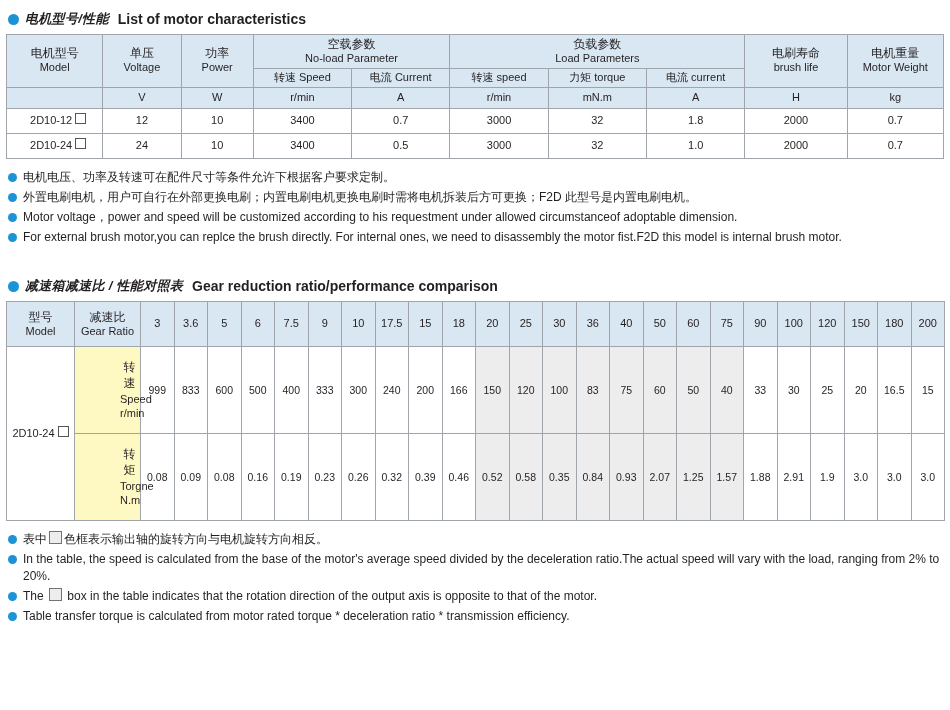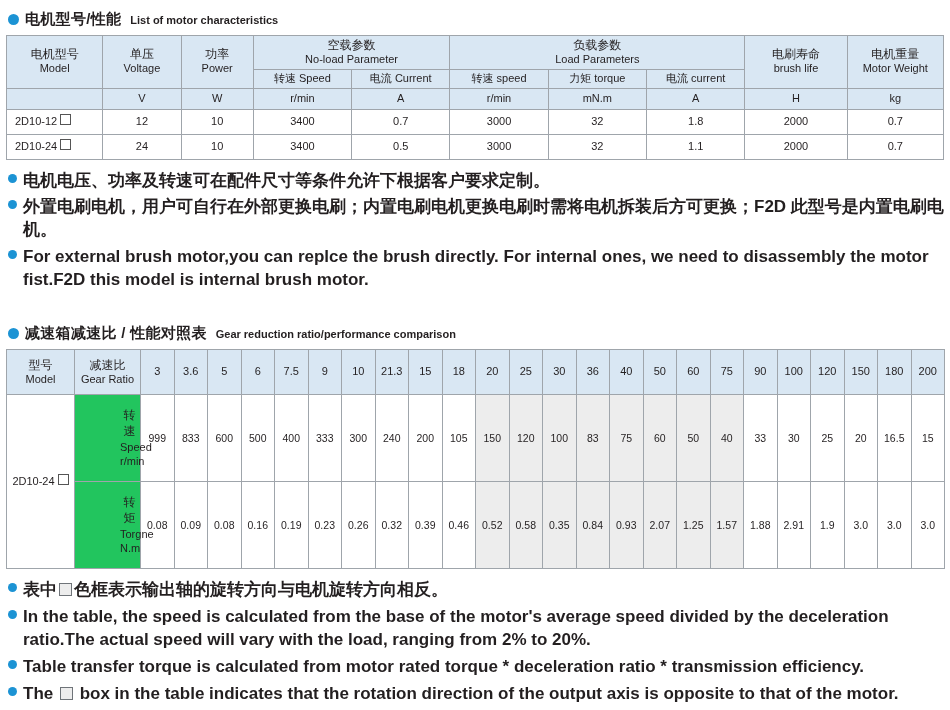--- a/index.html
+++ b/index.html
@@ -30,26 +30,27 @@
   }
   .bullet-dot {
     width: 11px;
     height: 11px;
     border-radius: 50%;
     background: #1c93d4;
     flex: 0 0 auto;
     display: inline-block;
   }
   .section-title-cn {
-    font-size: 15px;
+    font-size: 13px;
     font-weight: bold;
     letter-spacing: 0.3px;
+    font-style: italic;
   }
   .section-title-en {
-    font-size: 11px;
+    font-size: 14px;
     font-weight: bold;
     margin-left: 3px;
   }
   
   table {
     border-collapse: collapse;
     width: 938px;
     table-layout: fixed;
     border-radius: 10px;
   }
@@ -70,55 +71,54 @@
   .unit-row td {
     background: #d9e7f3;
     height: 16px;
     font-size: 11px;
   }
   .data-row td {
     height: 20px;
     background: #ffffff;
   }
   .model-cell {
-    text-align: left;
+    text-align: center;
     padding-left: 8px;
   }
   
   .notes {
     margin: 10px 0 0 2px;
   }
   .note {
     display: flex;
     align-items: flex-start;
     gap: 6px;
     margin-bottom: 4px;
-    font-size: 17px;
+    font-size: 12px;
     line-height: 1.35;
-    font-weight: bold;
   }
   .note .bullet-dot {
     width: 9px;
     height: 9px;
     margin-top: 4px;
   }
   .note-text { flex: 1; }
   
   .gear-table th, .gear-table td {
     font-size: 10.5px;
   }
   .gear-table thead th {
     background: #d9e7f3;
     height: 40px;
   }
   .gear-table .ratio-head {
     font-size: 11px;
   }
   .gear-table .rowlabel {
-    background: #22c55e;
+    background: #fef9c3;
     height: 82px;
     font-size: 11px;
     line-height: 1.35;
     padding-left: 45px;
   }
   .gear-table .modelcell {
     background: #ffffff;
     font-size: 11px;
   }
   .shaded { background: #ededed; }
@@ -230,35 +230,39 @@
         <td>0.7</td>
       </tr>
       <tr class="data-row">
         <td class="model-cell"><span>2D10-24</span><span class="sq-mark"></span></td>
         <td>24</td>
         <td>10</td>
         <td>3400</td>
         <td>0.5</td>
         <td>3000</td>
         <td>32</td>
-        <td>1.1</td>
+        <td>1.0</td>
         <td>2000</td>
         <td>0.7</td>
       </tr>
     </tbody>
   </table>
 
   <div class="notes">
     <div class="note">
       <span class="bullet-dot"></span>
       <span class="note-text">电机电压、功率及转速可在配件尺寸等条件允许下根据客户要求定制。</span>
     </div>
     <div class="note">
       <span class="bullet-dot"></span>
       <span class="note-text">外置电刷电机，用户可自行在外部更换电刷；内置电刷电机更换电刷时需将电机拆装后方可更换；F2D 此型号是内置电刷电机。</span>
+    </div>
+    <div class="note">
+      <span class="bullet-dot"></span>
+      <span class="note-text">Motor voltage，power and speed will be customized according to his requestment under allowed circumstanceof adoptable dimension.</span>
     </div>
     <div class="note">
       <span class="bullet-dot"></span>
       <span class="note-text">For external brush motor,you can replce the brush directly. For internal ones, we need to disassembly the motor fist.F2D this model is internal brush motor.</span>
     </div>
   </div>
 
   <div class="spacer"></div>
 
   <div class="section-head">
@@ -283,21 +287,21 @@
           <span class="hdr-cn">减速比</span>
           <span class="hdr-en">Gear Ratio</span>
         </th>
         <th class="ratio-head">3</th>
         <th class="ratio-head">3.6</th>
         <th class="ratio-head">5</th>
         <th class="ratio-head">6</th>
         <th class="ratio-head">7.5</th>
         <th class="ratio-head">9</th>
         <th class="ratio-head">10</th>
-        <th class="ratio-head">21.3</th>
+        <th class="ratio-head">17.5</th>
         <th class="ratio-head">15</th>
         <th class="ratio-head">18</th>
         <th class="ratio-head">20</th>
         <th class="ratio-head">25</th>
         <th class="ratio-head">30</th>
         <th class="ratio-head">36</th>
         <th class="ratio-head">40</th>
         <th class="ratio-head">50</th>
         <th class="ratio-head">60</th>
         <th class="ratio-head">75</th>
@@ -319,21 +323,21 @@
         </td>
         <td>999</td>
         <td>833</td>
         <td>600</td>
         <td>500</td>
         <td>400</td>
         <td>333</td>
         <td>300</td>
         <td>240</td>
         <td>200</td>
-        <td>105</td>
+        <td>166</td>
         <td class="shaded">150</td>
         <td class="shaded">120</td>
         <td class="shaded">100</td>
         <td class="shaded">83</td>
         <td class="shaded">75</td>
         <td class="shaded">60</td>
         <td class="shaded">50</td>
         <td class="shaded">40</td>
         <td>33</td>
         <td>30</td>
@@ -380,21 +384,21 @@
     <div class="note">
       <span class="bullet-dot"></span>
       <span class="note-text">表中<span class="gear-note-box"></span>色框表示输出轴的旋转方向与电机旋转方向相反。</span>
     </div>
     <div class="note">
       <span class="bullet-dot"></span>
       <span class="note-text">In the table, the speed is calculated from the base of the motor's average speed  divided by the deceleration ratio.The actual speed will vary with the load, ranging from 2% to 20%.</span>
     </div>
     <div class="note">
       <span class="bullet-dot"></span>
+      <span class="note-text">The <span class="gear-note-box"></span> box in the table indicates that the rotation direction of the output axis is opposite to that of the motor.</span>
+    </div>
+    <div class="note">
+      <span class="bullet-dot"></span>
       <span class="note-text">Table transfer torque is calculated from motor rated torque * deceleration ratio * transmission efficiency.</span>
     </div>
-    <div class="note">
-      <span class="bullet-dot"></span>
-      <span class="note-text">The <span class="gear-note-box"></span> box in the table indicates that the rotation direction of the output axis is opposite to that of the motor.</span>
-    </div>
   </div>
 
 </div>
 
 </body></html>

